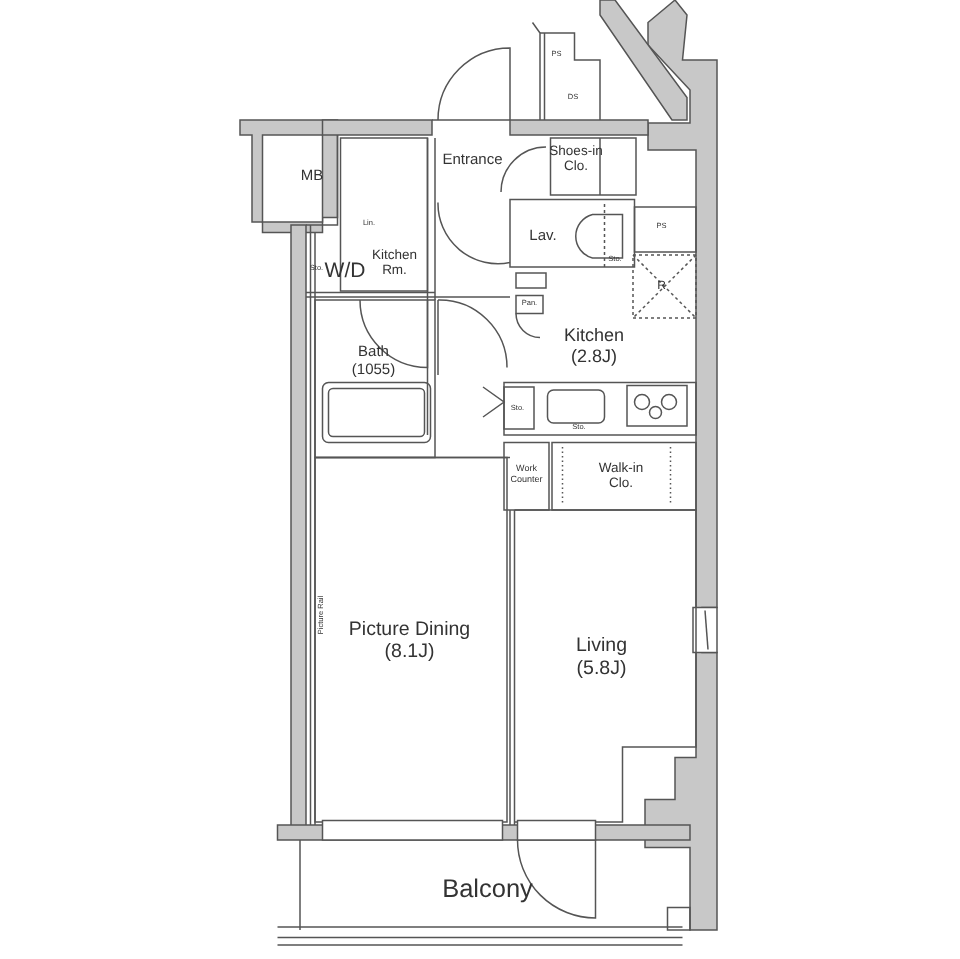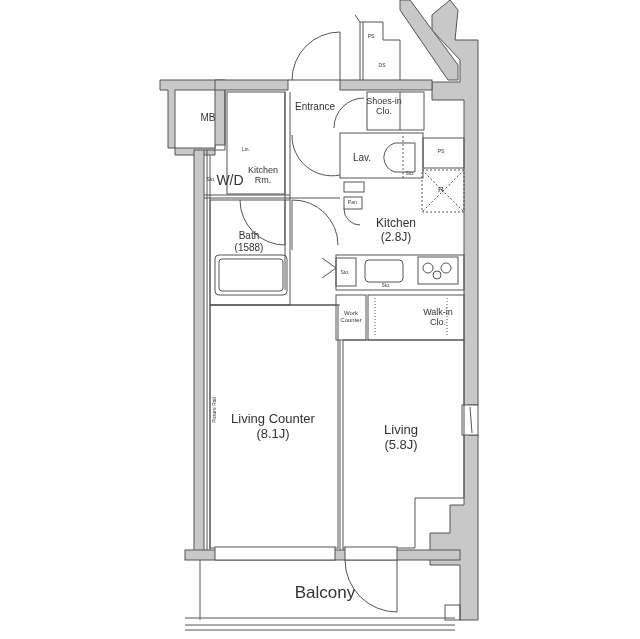--- a/index.html
+++ b/index.html
@@ -135,38 +135,38 @@
 <div class="lbl xs" style="left:353px;top:203px">Pan.</div>
 <div class="lbl xs" style="left:246px;top:150px">Lin.</div>
 <div class="lbl xs" style="left:211px;top:180px">Sto.</div>
 <div class="lbl sm" style="left:230px;top:180px;font-size:14px">W/D</div>
 <div class="lbl sm" style="left:263px;top:175px;font-size:9px">
   <div>Kitchen</div>
   <div>Rm.</div>
 </div>
 <div class="lbl mid" style="left:249px;top:241px">
   <div>Bath</div>
-  <div>(1588)</div>
+  <div>(1055)</div>
 </div>
 <div class="lbl big" style="left:396px;top:231px;font-size:12px">
   <div>Kitchen</div>
   <div>(2.8J)</div>
 </div>
 <div class="lbl xs" style="left:345px;top:273px">Sto.</div>
 <div class="lbl xs" style="left:386px;top:286px">Sto.</div>
 <div class="lbl xs" style="left:351px;top:317px;font-size:6px">
   <div>Work</div>
   <div>Counter</div>
 </div>
-<div class="lbl sm" style="left:438px;top:317px;font-size:9px">
+<div class="lbl sm" style="left:414px;top:317px;font-size:9px">
   <div>Walk-in</div>
   <div>Clo.</div>
 </div>
 <div class="lbl big" style="left:273px;top:427px">
-  <div>Living Counter</div>
+  <div>Picture Dining</div>
   <div>(8.1J)</div>
 </div>
 <div class="lbl xs vert" style="left:215px;top:410px">Picture Rail</div>
 <div class="lbl big" style="left:401px;top:438px">
   <div>Living</div>
   <div>(5.8J)</div>
 </div>
 <div class="lbl big" style="left:325px;top:593px;font-size:17px">Balcony</div>
 
 </body></html>

